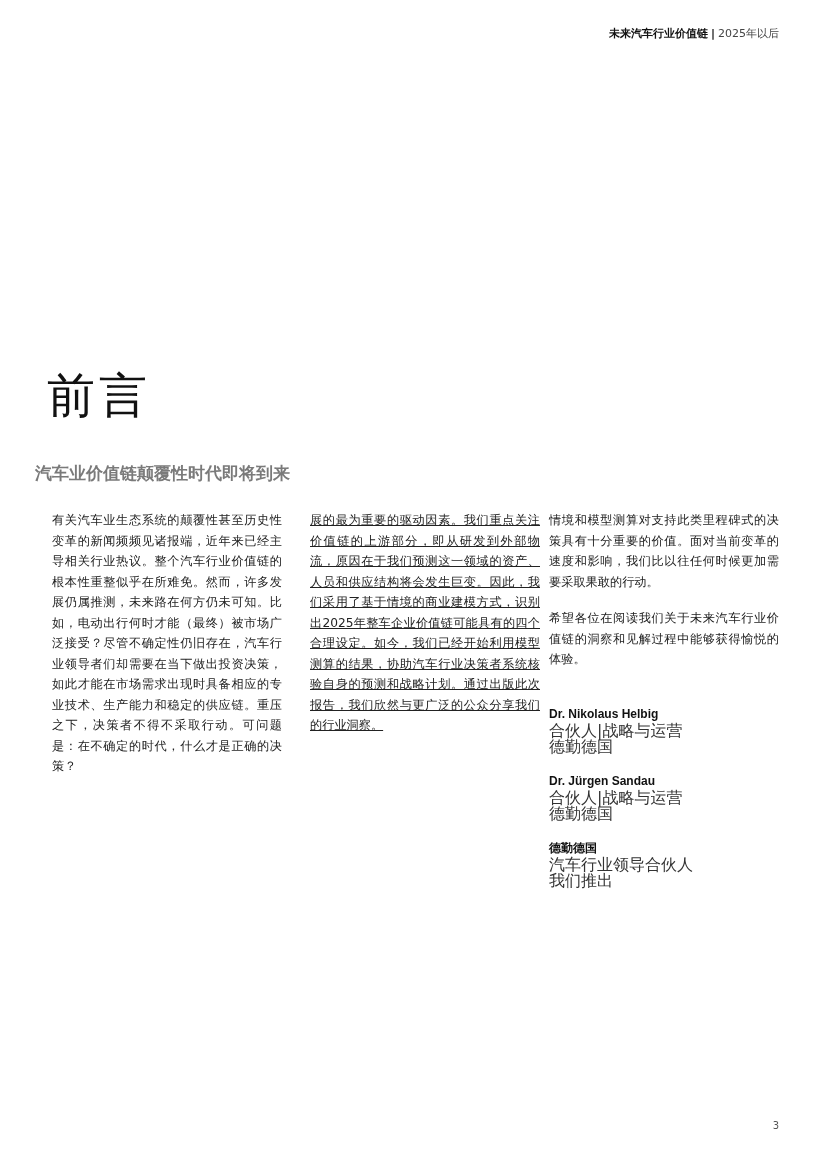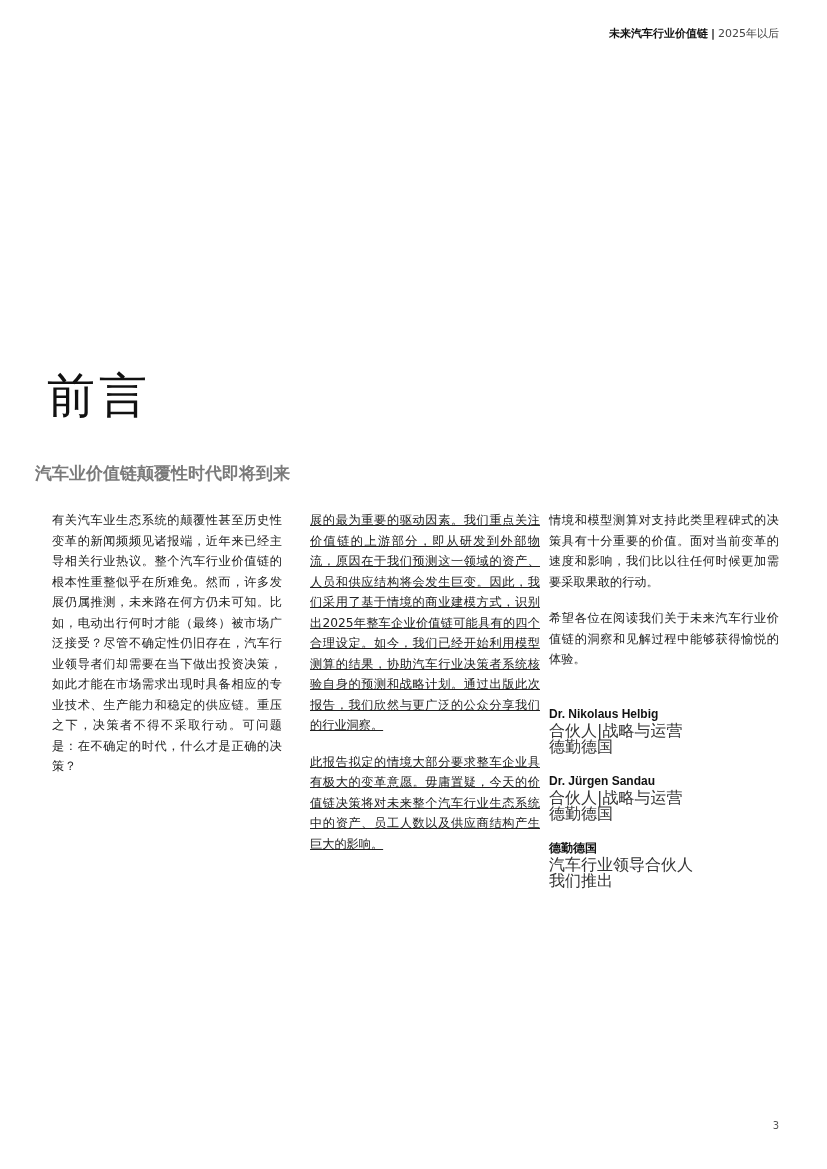--- a/index.html
+++ b/index.html
@@ -48,21 +48,20 @@
 
 <h1 class="page-title">前言</h1>
 <h2 class="page-subtitle">汽车业价值链颠覆性时代即将到来</h2>
 
 <div class="col col-1">
   <p>有关汽车业生态系统的颠覆性甚至历史性变革的新闻频频见诸报端，近年来已经主导相关行业热议。整个汽车行业价值链的根本性重整似乎在所难免。然而，许多发展仍属推测，未来路在何方仍未可知。比如，电动出行何时才能（最终）被市场广泛接受？尽管不确定性仍旧存在，汽车行业领导者们却需要在当下做出投资决策，如此才能在市场需求出现时具备相应的专业技术、生产能力和稳定的供应链。重压之下，决策者不得不采取行动。可问题是：在不确定的时代，什么才是正确的决策？</p>
 </div>
 
 <div class="col col-2">
   <p>展的最为重要的驱动因素。我们重点关注价值链的上游部分，即从研发到外部物流，原因在于我们预测这一领域的资产、人员和供应结构将会发生巨变。因此，我们采用了基于情境的商业建模方式，识别出2025年整车企业价值链可能具有的四个合理设定。如今，我们已经开始利用模型测算的结果，协助汽车行业决策者系统核验自身的预测和战略计划。通过出版此次报告，我们欣然与更广泛的公众分享我们的行业洞察。</p>
-  <p>此报告拟定的情境大部分要求整车企业具有极大的变革意愿。毋庸置疑，今天的价值链决策将对未来整个汽车行业生态系统中的资产、员工人数以及供应商结构产生巨大的影响。</p>
 </div>
 
 <div class="col col-3">
   <p>情境和模型测算对支持此类里程碑式的决策具有十分重要的价值。面对当前变革的速度和影响，我们比以往任何时候更加需要采取果敢的行动。</p>
   <p style="margin-bottom:36px;">希望各位在阅读我们关于未来汽车行业价值链的洞察和见解过程中能够获得愉悦的体验。</p>
 
   <div class="sig">
     <div class="sig-name">Dr. Nikolaus Helbig</div>
     <div class="sig-line">合伙人|战略与运营</div>
     <div class="sig-line">德勤德国</div>

